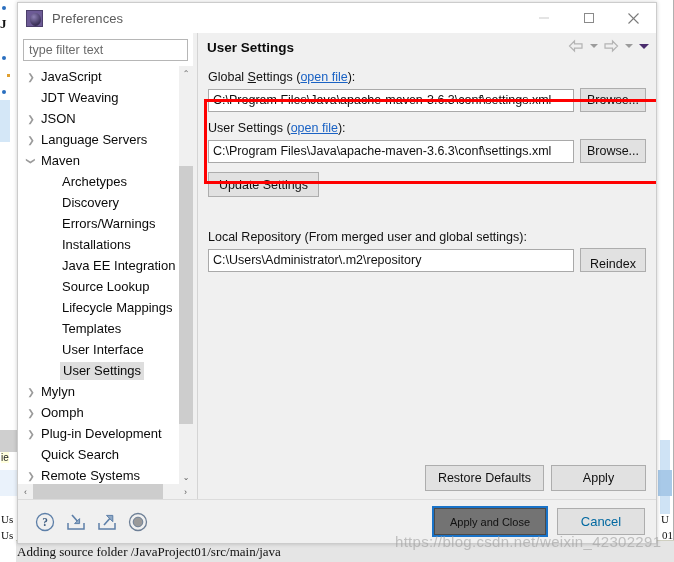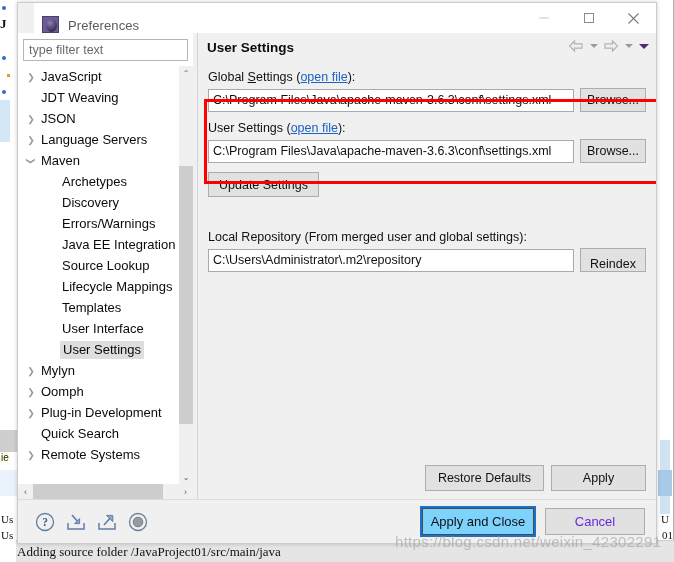--- a/index.html
+++ b/index.html
@@ -67,23 +67,22 @@
     width: 640px; height: 542px;
     background: #f0f0f0;
     border: 1px solid #cccccc;
     box-shadow: 0 0 4px rgba(0,0,0,0.20);
     display: flex; flex-direction: column;
   }
   
   #titlebar {
     height: 30px; min-height: 30px;
     background: #ffffff;
-    display: flex; align-items: flex-end;
-    position: relative;
-    margin-left: 16px;
+    display: flex; align-items: center;
+    position: relative;
   }
   #app-icon {
     width: 17px; height: 17px; margin-left: 8px; margin-right: 9px;
     position: relative;
     background: #6d5b96;
     border: 1px solid #4c3f6b;
   }
   #app-icon::before {
     content: ""; position: absolute; left: 3px; top: 2px;
     width: 11px; height: 13px; border-radius: 50%;
@@ -284,34 +283,34 @@
     padding: 0 10px 0 16px;
     position: relative;
   }
   #footer-icons { display: flex; align-items: center; gap: 9px; }
   .footer-ico { width: 22px; height: 22px; display: block; }
   #footer-buttons {
     position: absolute; right: 11px;
     display: flex; gap: 11px; align-items: center;
   }
   #btn-apply-close {
-    background: #7dd3fc;
+    background: #737373;
     border: 1px solid #4a4a4a;
     outline: 2px solid #1a73c8;
     outline-offset: 0px;
-    font-size: 13px; color: #111;
+    font-size: 11px; color: #111;
     height: 27px; width: 112px;
     font-family: "Liberation Sans", sans-serif;
     cursor: pointer;
   }
   #btn-cancel {
     background: #e1e1e1;
     border: 1px solid #adadad;
-    font-size: 13px; color: #6d28d9;
-    height: 27px; width: 100px;
+    font-size: 13px; color: #0369a1;
+    height: 27px; width: 88px;
     font-family: "Liberation Sans", sans-serif;
     cursor: pointer;
   }
 
   
   #watermark {
     position: absolute; left: 395px; top: 533px;
     font-size: 15px; color: rgba(160,160,160,0.62);
     font-family: "Liberation Sans", sans-serif;
     letter-spacing: 0.3px;
@@ -407,20 +406,23 @@
               <span class="lbl">Maven</span>
             </div>
             <div class="tree-row child">
               <span class="lbl">Archetypes</span>
             </div>
             <div class="tree-row child">
               <span class="lbl">Discovery</span>
             </div>
             <div class="tree-row child">
               <span class="lbl">Errors/Warnings</span>
+            </div>
+            <div class="tree-row child">
+              <span class="lbl">Installations</span>
             </div>
             <div class="tree-row child">
               <span class="lbl">Java EE Integration</span>
             </div>
             <div class="tree-row child">
               <span class="lbl">Source Lookup</span>
             </div>
             <div class="tree-row child">
               <span class="lbl">Lifecycle Mappings</span>
             </div>

